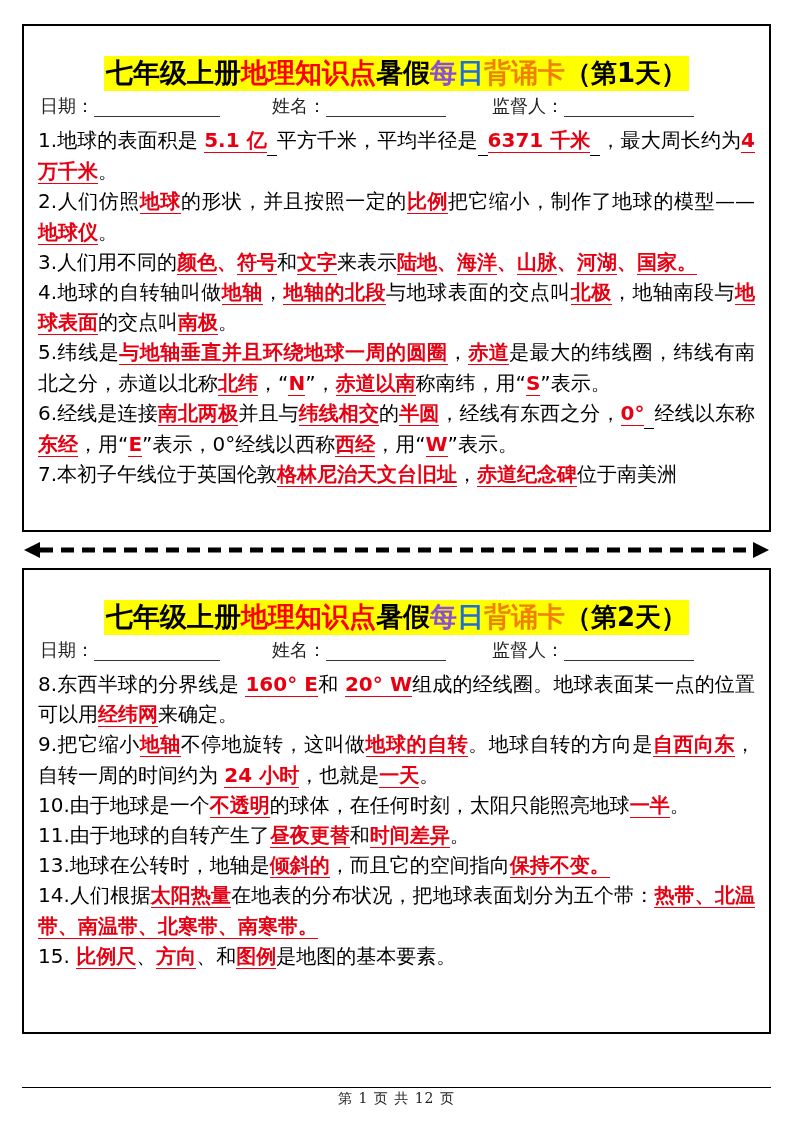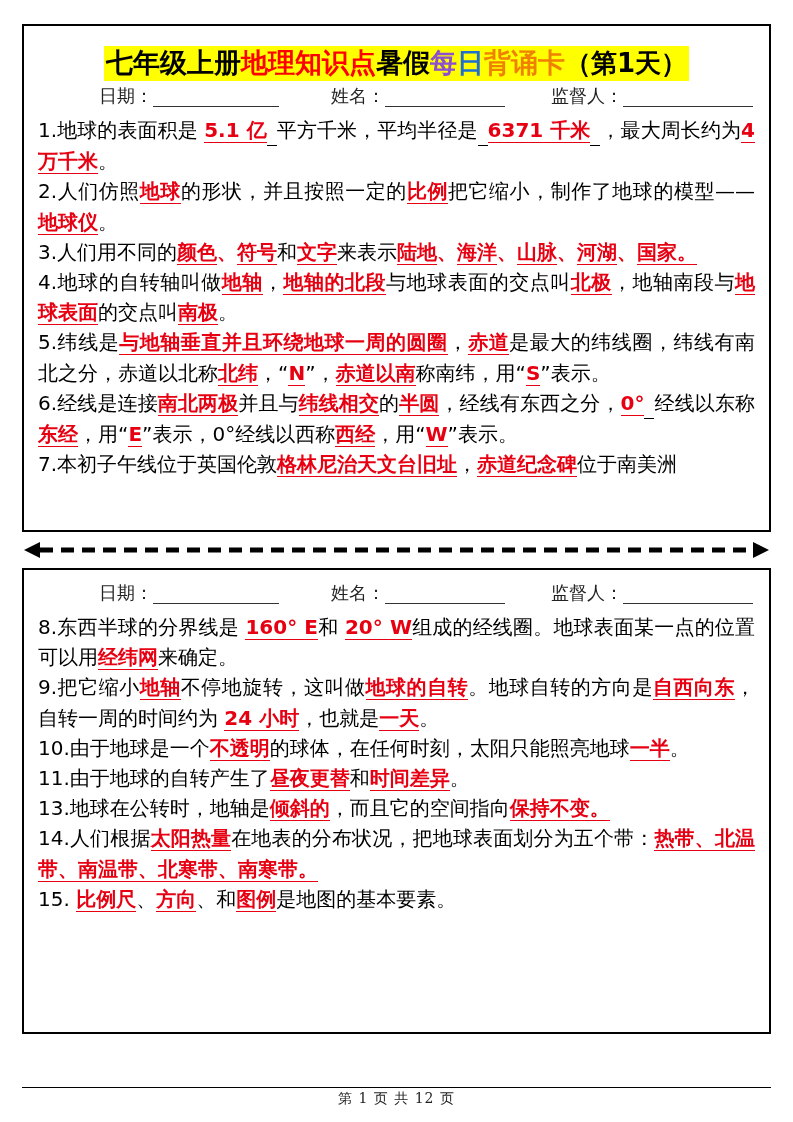--- a/index.html
+++ b/index.html
@@ -28,21 +28,21 @@
     box-sizing: border-box;
     padding: 8px 14px 10px 14px;
     background: #ffffff;
   }
   .card-1 { height: 508px; }
   .card-2 { height: 466px; margin-top: 0; }
 
   
   .title-wrap {
     text-align: center;
-    margin: 12px 0 4px 0;
+    margin: 22px 0 4px 0;
   }
   .title {
     display: inline-block;
     background: #ffff00;
     font-family: "DejaVu Sans", "Liberation Sans", sans-serif;
     font-weight: bold;
     font-size: 27px;
     line-height: 1.22;
     letter-spacing: 0px;
     white-space: nowrap;
@@ -56,21 +56,20 @@
   .title .paren { color:#000000; font-size:26px; }
 
   
   .info-row {
     display: flex;
     align-items: flex-end;
     font-size: 18px;
     color: #222;
     margin: 6px 2px 8px 2px;
     white-space: nowrap;
-    justify-content: flex-end;
   }
   .info-item { display: flex; align-items: flex-end; }
   .info-label { font-size: 18px; line-height: 1; padding-bottom: 2px;}
   .info-blank {
     border-bottom: 1.6px solid #333;
     height: 17px;
   }
   .blank-date { width: 126px; }
   .blank-name { width: 120px; }
   .blank-sup  { width: 130px; }
@@ -178,20 +177,25 @@
   <div class="sep">
     <svg width="745" height="20" viewBox="0 0 745 20">
       <polygon points="0,10 16,2 16,18" fill="#000"></polygon>
       <polygon points="745,10 729,2 729,18" fill="#000"></polygon>
       <line x1="16" y1="10" x2="729" y2="10" stroke="#000" stroke-width="5" stroke-dasharray="13 8"></line>
     </svg>
   </div>
 
   <div class="card card-2">
 
+    <div class="title-wrap">
+      <div class="title">
+        <span class="t-black">七年级上册</span><span class="t-red">地理知识点</span><span class="t-black">暑假</span><span class="t-purple">每</span><span class="t-blue">日</span><span class="t-orange">背诵卡</span><span class="paren">（第2天）</span>
+      </div>
+    </div>
 
     <div class="info-row">
       <div class="info-item">
         <span class="info-label">日期：</span>
         <span class="info-blank blank-date"></span>
       </div>
       <span class="sp-a"></span>
       <div class="info-item">
         <span class="info-label">姓名：</span>
         <span class="info-blank blank-name"></span>

